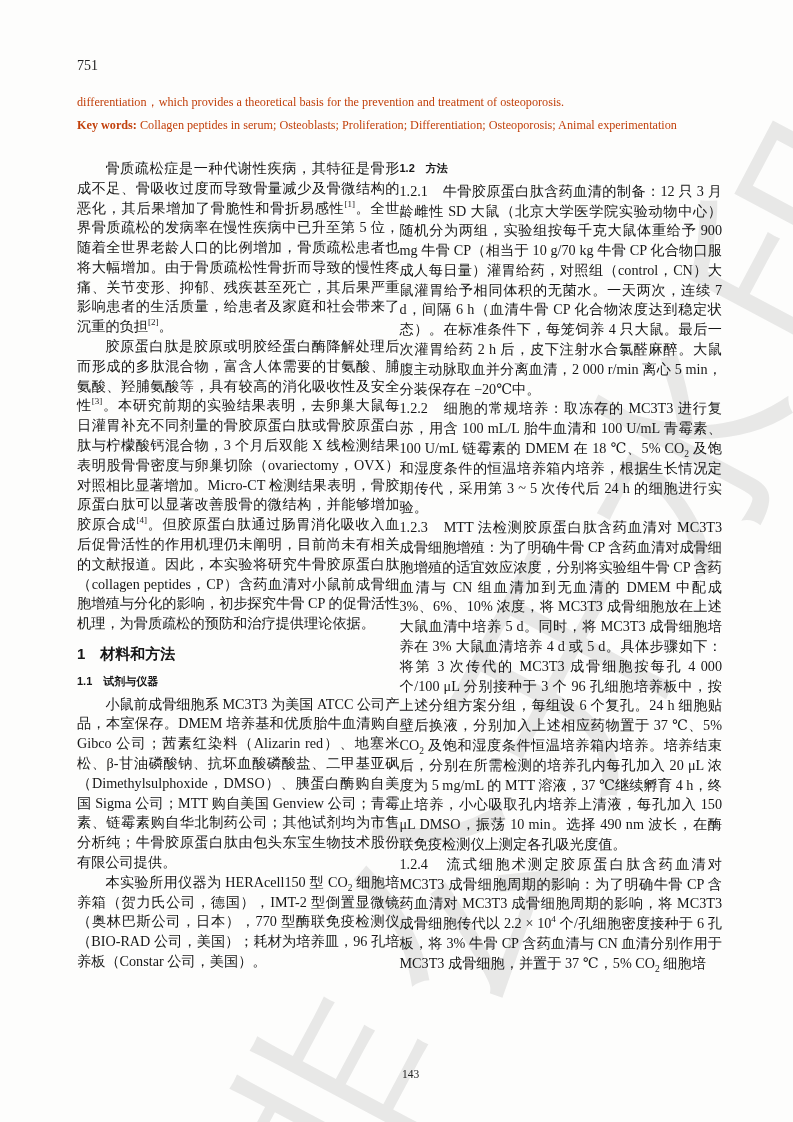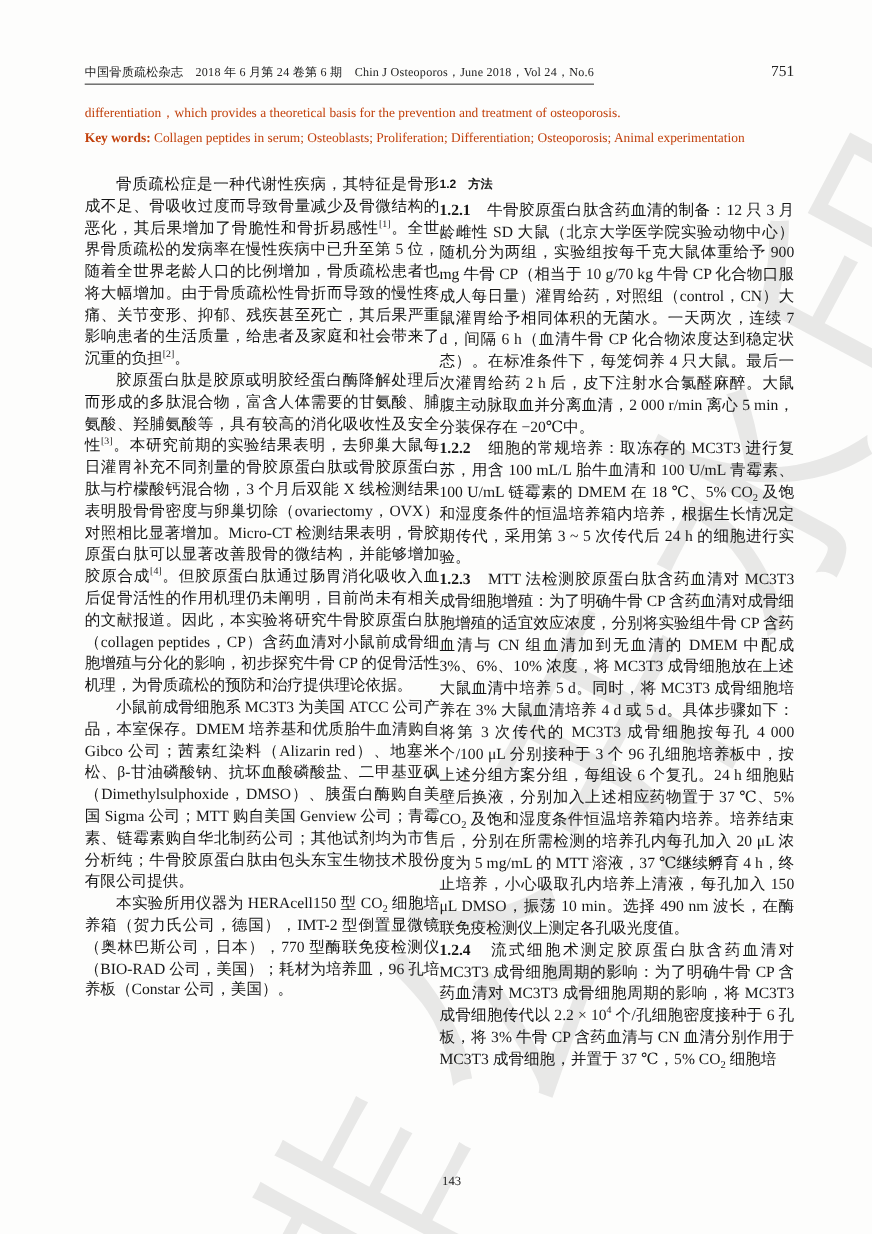--- a/index.html
+++ b/index.html
@@ -56,55 +56,56 @@
     font-family:"Liberation Sans","DejaVu Sans",sans-serif;
     font-weight:bold; font-size:15px;
     margin:10px 0 8px; text-align:left;
   }
   .col .h2 {
     font-family:"Liberation Sans","DejaVu Sans",sans-serif;
     font-weight:bold; font-size:11px;
     margin:4px 0 3px; text-align:left;
   }
   .col .blk:first-child { margin-top:0; }
-  .s-b { font-weight:bold; }
+  .s-b { font-weight:normal; }
   .s-sup { vertical-align:super; font-size:9px; line-height:0; }
   .s-sub { vertical-align:sub; font-size:9.5px; line-height:0; }
   .footer {
     position:absolute; left:0; right:0; top:1068px;
     text-align:center; font-size:11.5px; color:#222;
     z-index:2;
     margin-left:28px;
   }
 </style>
 </head>
 <body>
 
 <div class="page">
 
   <div class="watermark">非公开水印</div>
 
   <div class="inner">
 
     <div class="header">
-      <span class="jline">中国骨质疏松杂志　2018 年 6 月第 24 卷第 6 期　Chin J Osteoporos，June 2018，Vol 24，No.6</span>
       <span class="pageno">751</span>
     </div>
 
     <div class="front">
       <div>differentiation，which provides a theoretical basis for the prevention and treatment of osteoporosis.</div>
       <div class="kwline">
         <span class="kwlabel">Key words: </span><span> Collagen peptides in serum; Osteoblasts; Proliferation; Differentiation; Osteoporosis; Animal experimentation</span>
       </div>
     </div>
 
     <div class="cols">
       <div class="col">
           <p class="blk p indent"><span>骨质疏松症是一种代谢性疾病，其特征是骨形成不足、骨吸收过度而导致骨量减少及骨微结构的恶化，其后果增加了骨脆性和骨折易感性</span><span class="s-sup">[1]</span><span>。全世界骨质疏松的发病率在慢性疾病中已升至第 5 位，随着全世界老龄人口的比例增加，骨质疏松患者也将大幅增加。由于骨质疏松性骨折而导致的慢性疼痛、关节变形、抑郁、残疾甚至死亡，其后果严重影响患者的生活质量，给患者及家庭和社会带来了沉重的负担</span><span class="s-sup">[2]</span><span>。</span></p>
           <p class="blk p indent"><span>胶原蛋白肽是胶原或明胶经蛋白酶降解处理后而形成的多肽混合物，富含人体需要的甘氨酸、脯氨酸、羟脯氨酸等，具有较高的消化吸收性及安全性</span><span class="s-sup">[3]</span><span>。本研究前期的实验结果表明，去卵巢大鼠每日灌胃补充不同剂量的骨胶原蛋白肽或骨胶原蛋白肽与柠檬酸钙混合物，3 个月后双能 X 线检测结果表明股骨骨密度与卵巢切除（ovariectomy，OVX）对照相比显著增加。Micro-CT 检测结果表明，骨胶原蛋白肽可以显著改善股骨的微结构，并能够增加胶原合成</span><span class="s-sup">[4]</span><span>。但胶原蛋白肽通过肠胃消化吸收入血后促骨活性的作用机理仍未阐明，目前尚未有相关的文献报道。因此，本实验将研究牛骨胶原蛋白肽（collagen peptides，CP）含药血清对小鼠前成骨细胞增殖与分化的影响，初步探究牛骨 CP 的促骨活性机理，为骨质疏松的预防和治疗提供理论依据。</span></p>
+          <div class="blk h1"><span>1　材料和方法</span></div>
+          <div class="blk h2"><span>1.1　试剂与仪器</span></div>
           <p class="blk p indent"><span>小鼠前成骨细胞系 MC3T3 为美国 ATCC 公司产品，本室保存。DMEM 培养基和优质胎牛血清购自 Gibco 公司；茜素红染料（Alizarin red）、地塞米松、β-甘油磷酸钠、抗坏血酸磷酸盐、二甲基亚砜（Dimethylsulphoxide，DMSO）、胰蛋白酶购自美国 Sigma 公司；MTT 购自美国 Genview 公司；青霉素、链霉素购自华北制药公司；其他试剂均为市售分析纯；牛骨胶原蛋白肽由包头东宝生物技术股份有限公司提供。</span></p>
           <p class="blk p indent"><span>本实验所用仪器为 HERAcell150 型 CO</span><span class="s-sub">2</span><span> 细胞培养箱（贺力氏公司，德国），IMT-2 型倒置显微镜（奥林巴斯公司，日本），770 型酶联免疫检测仪（BIO-RAD 公司，美国）；耗材为培养皿，96 孔培养板（Constar 公司，美国）。</span></p>
         </div>
       <div class="col">
           <div class="blk h2"><span>1.2　方法</span></div>
           <p class="blk p"><span class="s-b">1.2.1　</span><span>牛骨胶原蛋白肽含药血清的制备：12 只 3 月龄雌性 SD 大鼠（北京大学医学院实验动物中心）随机分为两组，实验组按每千克大鼠体重给予 900 mg 牛骨 CP（相当于 10 g/70 kg 牛骨 CP 化合物口服成人每日量）灌胃给药，对照组（control，CN）大鼠灌胃给予相同体积的无菌水。一天两次，连续 7 d，间隔 6 h（血清牛骨 CP 化合物浓度达到稳定状态）。在标准条件下，每笼饲养 4 只大鼠。最后一次灌胃给药 2 h 后，皮下注射水合氯醛麻醉。大鼠腹主动脉取血并分离血清，2 000 r/min 离心 5 min，分装保存在 −20℃中。</span></p>
           <p class="blk p"><span class="s-b">1.2.2　</span><span>细胞的常规培养：取冻存的 MC3T3 进行复苏，用含 100 mL/L 胎牛血清和 100 U/mL 青霉素、100 U/mL 链霉素的 DMEM 在 18 ℃、5% CO</span><span class="s-sub">2</span><span> 及饱和湿度条件的恒温培养箱内培养，根据生长情况定期传代，采用第 3 ~ 5 次传代后 24 h 的细胞进行实验。</span></p>
           <p class="blk p"><span class="s-b">1.2.3　</span><span>MTT 法检测胶原蛋白肽含药血清对 MC3T3 成骨细胞增殖：为了明确牛骨 CP 含药血清对成骨细胞增殖的适宜效应浓度，分别将实验组牛骨 CP 含药血清与 CN 组血清加到无血清的 DMEM 中配成 3%、6%、10% 浓度，将 MC3T3 成骨细胞放在上述大鼠血清中培养 5 d。同时，将 MC3T3 成骨细胞培养在 3% 大鼠血清培养 4 d 或 5 d。具体步骤如下：将第 3 次传代的 MC3T3 成骨细胞按每孔 4 000 个/100 μL 分别接种于 3 个 96 孔细胞培养板中，按上述分组方案分组，每组设 6 个复孔。24 h 细胞贴壁后换液，分别加入上述相应药物置于 37 ℃、5% CO</span><span class="s-sub">2</span><span> 及饱和湿度条件恒温培养箱内培养。培养结束后，分别在所需检测的培养孔内每孔加入 20 μL 浓度为 5 mg/mL 的 MTT 溶液，37 ℃继续孵育 4 h，终止培养，小心吸取孔内培养上清液，每孔加入 150 μL DMSO，振荡 10 min。选择 490 nm 波长，在酶联免疫检测仪上测定各孔吸光度值。</span></p>
           <p class="blk p"><span class="s-b">1.2.4　</span><span>流式细胞术测定胶原蛋白肽含药血清对 MC3T3 成骨细胞周期的影响：为了明确牛骨 CP 含药血清对 MC3T3 成骨细胞周期的影响，将 MC3T3 成骨细胞传代以 2.2 × 10</span><span class="s-sup">4</span><span> 个/孔细胞密度接种于 6 孔板，将 3% 牛骨 CP 含药血清与 CN 血清分别作用于 MC3T3 成骨细胞，并置于 37 ℃，5% CO</span><span class="s-sub">2</span><span> 细胞培</span></p>
         </div>

